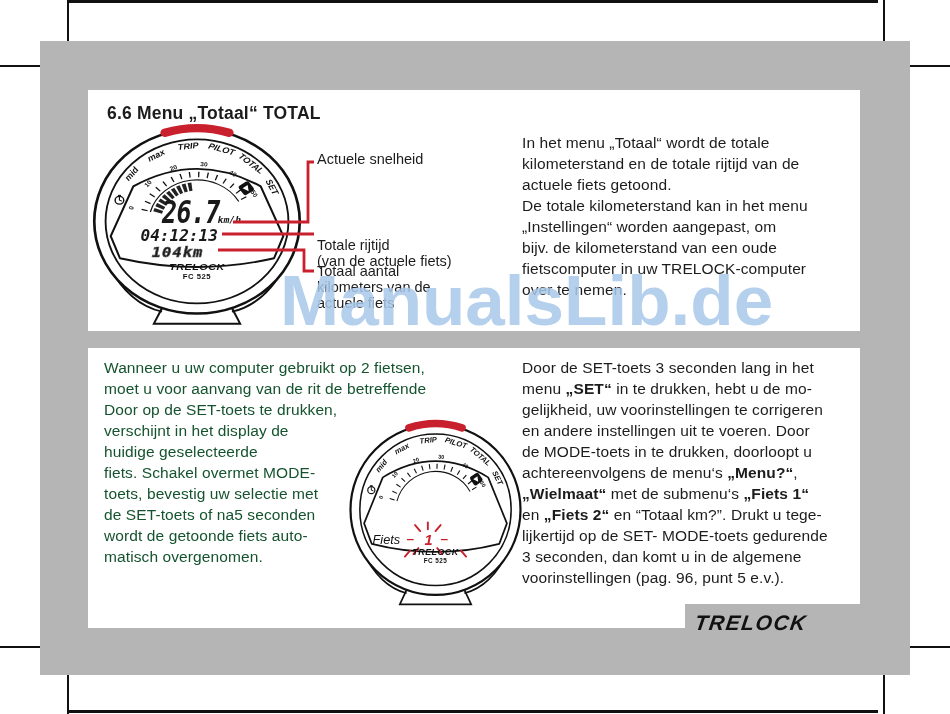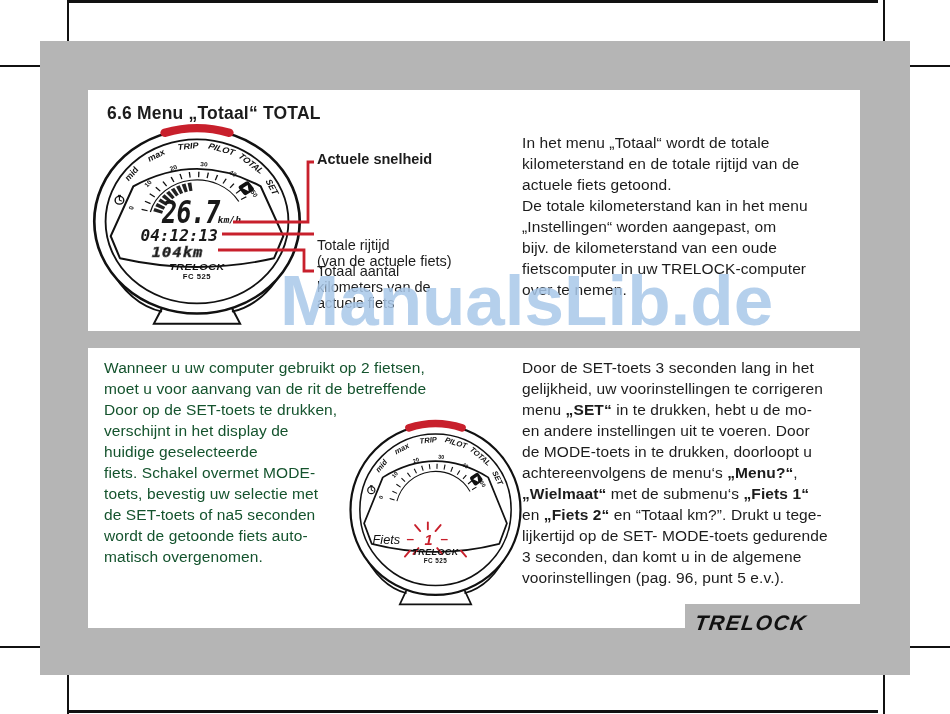--- a/index.html
+++ b/index.html
@@ -115,21 +115,21 @@
     <text class="brandtxt" x="110" y="163">TRELOCK</text>
     <text class="modeltxt" x="110" y="172.5">FC 525</text>
   </svg>
 
   <svg class="abs" style="left:0;top:0;z-index:40;pointer-events:none;" width="950" height="714" viewBox="0 0 950 714">
     <path d="M233,222 L308,222 L308,162 L314,162" fill="none" stroke="#c8202c" stroke-width="2.8"></path>
     <path d="M222,234 L314,234" fill="none" stroke="#c8202c" stroke-width="2.8"></path>
     <path d="M218,250 L304,250 L304,271 L314,271" fill="none" stroke="#c8202c" stroke-width="2.8"></path>
   </svg>
 
-  <div class="abs callout" style="left:317px;top:151px;font-weight:bold;">Actuele snelheid</div>
+  <div class="abs callout" style="left:317px;top:151px;">Actuele snelheid</div>
   <div class="abs callout" style="left:317px;top:237px;">
     <div>Totale rijtijd</div>
     <div>(van de actuele fiets)</div>
   </div>
   <div id="txt-top-right" class="abs tblock">
       <div class="ln">In het menu „Totaal“ wordt de totale</div>
       <div class="ln">kilometerstand en de totale rijtijd van de</div>
       <div class="ln">actuele fiets getoond.</div>
       <div class="ln">De totale kilometerstand kan in het menu</div>
       <div class="ln">„Instellingen“ worden aangepast, om</div>
@@ -203,22 +203,22 @@
       <path d="M112,155 L118,162"></path>
       <path d="M80,158 L74,165"></path>
       <path d="M140,158 L146,165"></path>
     </g>
     <text class="brandtxt" x="110" y="163">TRELOCK</text>
     <text class="modeltxt" x="110" y="172.5">FC 525</text>
   </svg>
 
   <div id="txt-bottom-right" class="abs tblock">
       <div class="ln"><span>Door de SET-toets 3 seconden lang in het</span></div>
+      <div class="ln"><span>menu </span><b>„SET“</b><span> in te drukken, hebt u de mo-</span></div>
       <div class="ln"><span>gelijkheid, uw voorinstellingen te corrigeren</span></div>
-      <div class="ln"><span>menu </span><b>„SET“</b><span> in te drukken, hebt u de mo-</span></div>
       <div class="ln"><span>en andere instellingen uit te voeren. Door</span></div>
       <div class="ln"><span>de MODE-toets in te drukken, doorloopt u</span></div>
       <div class="ln"><span>achtereenvolgens de menu‘s </span><b>„Menu?“</b><span>,</span></div>
       <div class="ln"><b>„Wielmaat“</b><span> met de submenu‘s </span><b>„Fiets 1“</b></div>
       <div class="ln"><span>en </span><b>„Fiets 2“</b><span> en “Totaal km?”. Drukt u tege-</span></div>
       <div class="ln"><span>lijkertijd op de SET- MODE-toets gedurende</span></div>
       <div class="ln"><span>3 seconden, dan komt u in de algemene</span></div>
       <div class="ln"><span>voorinstellingen (pag. 96, punt 5 e.v.).</span></div>
     </div>
 

